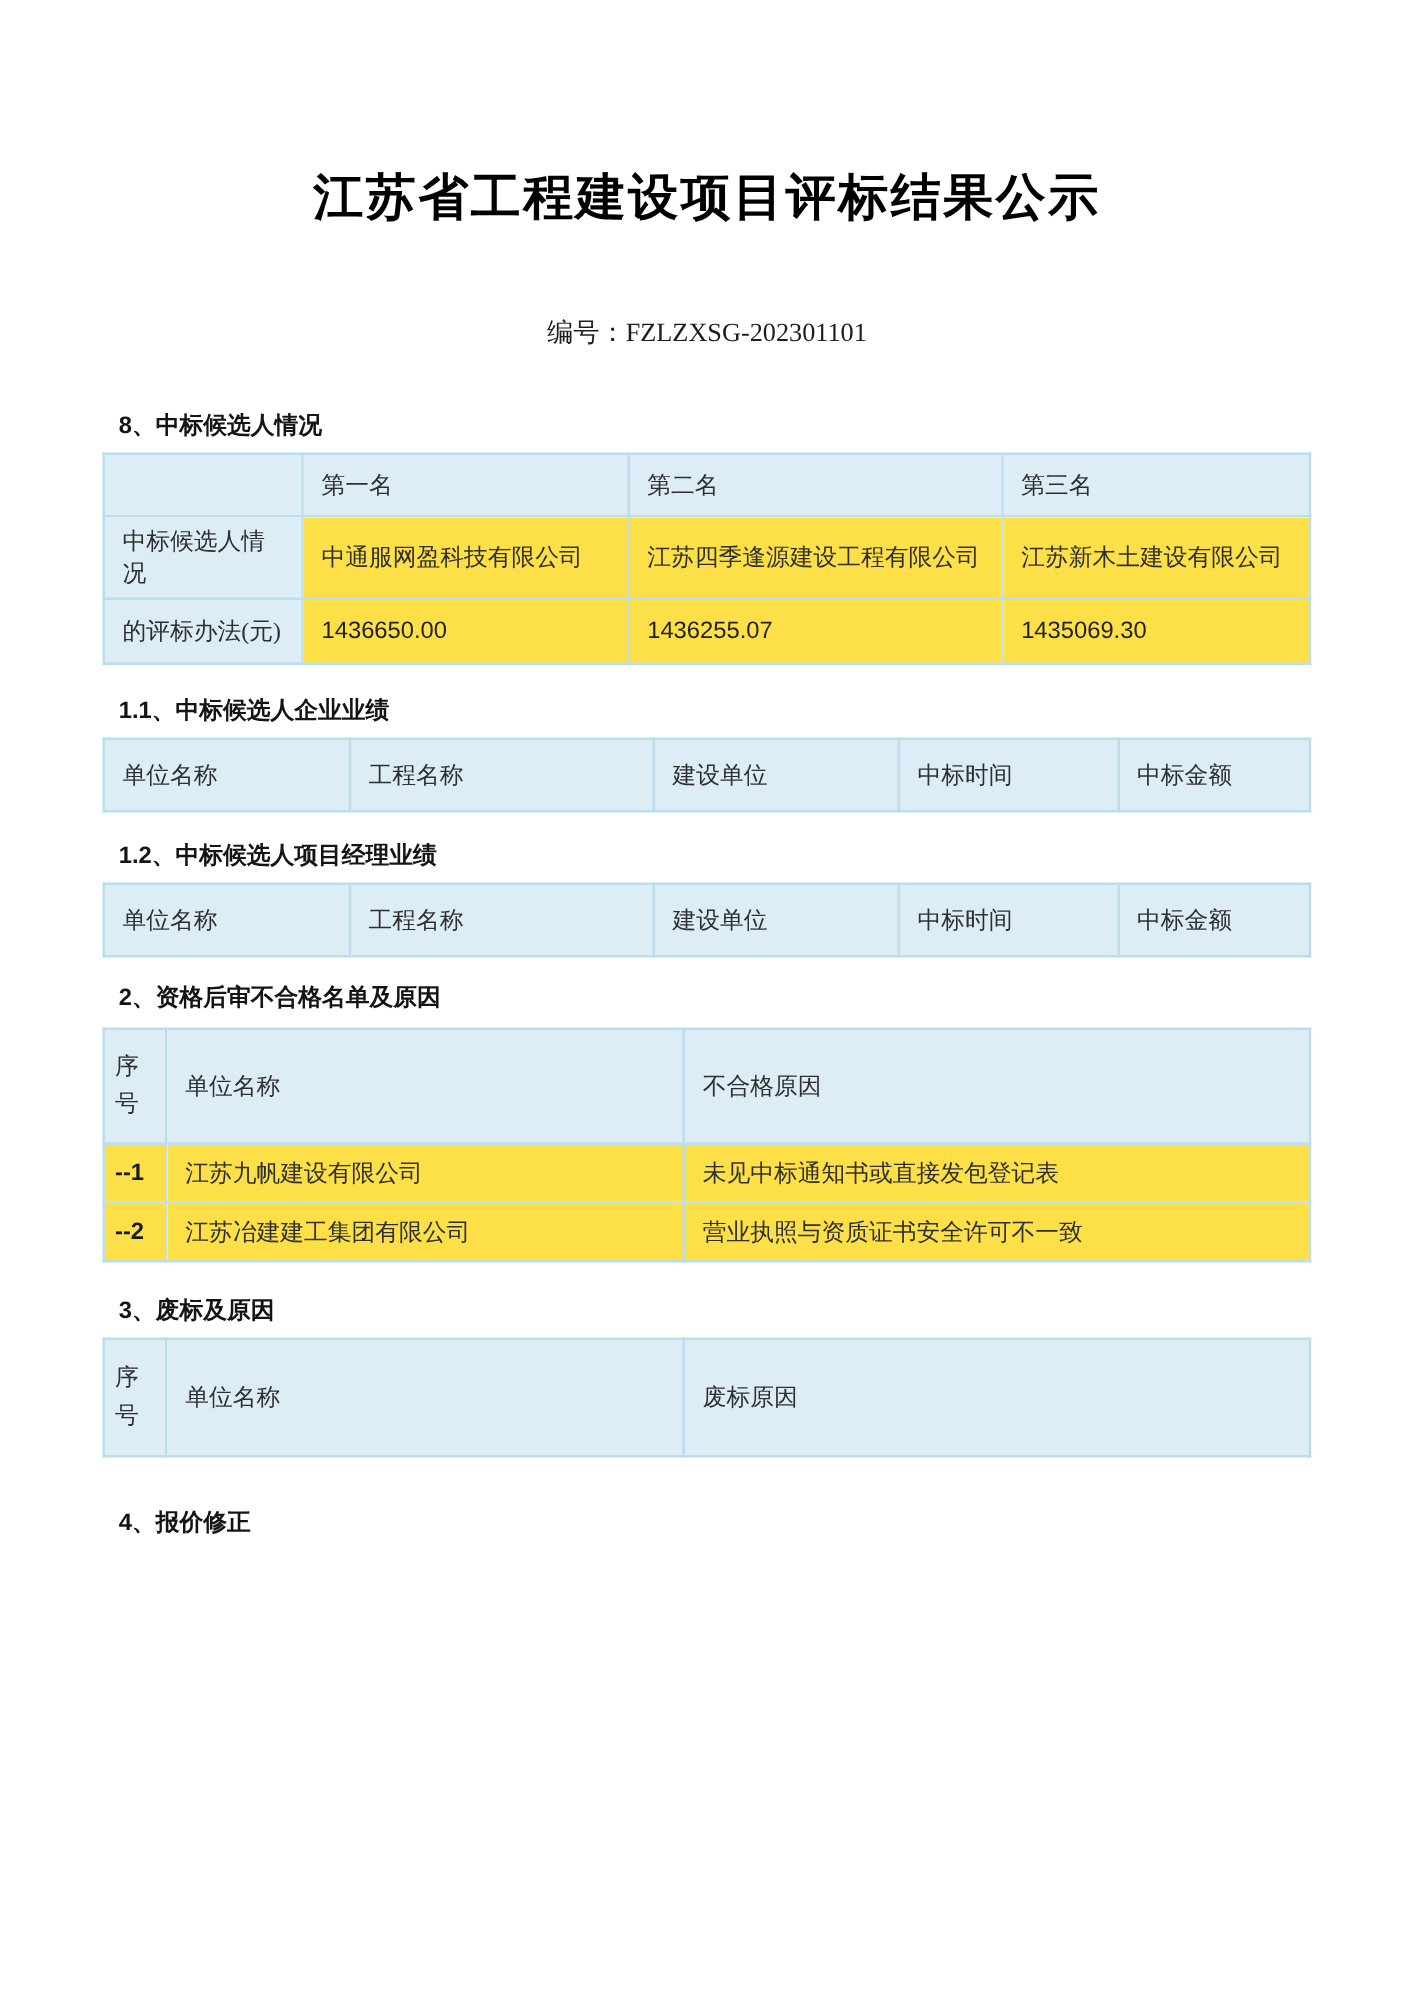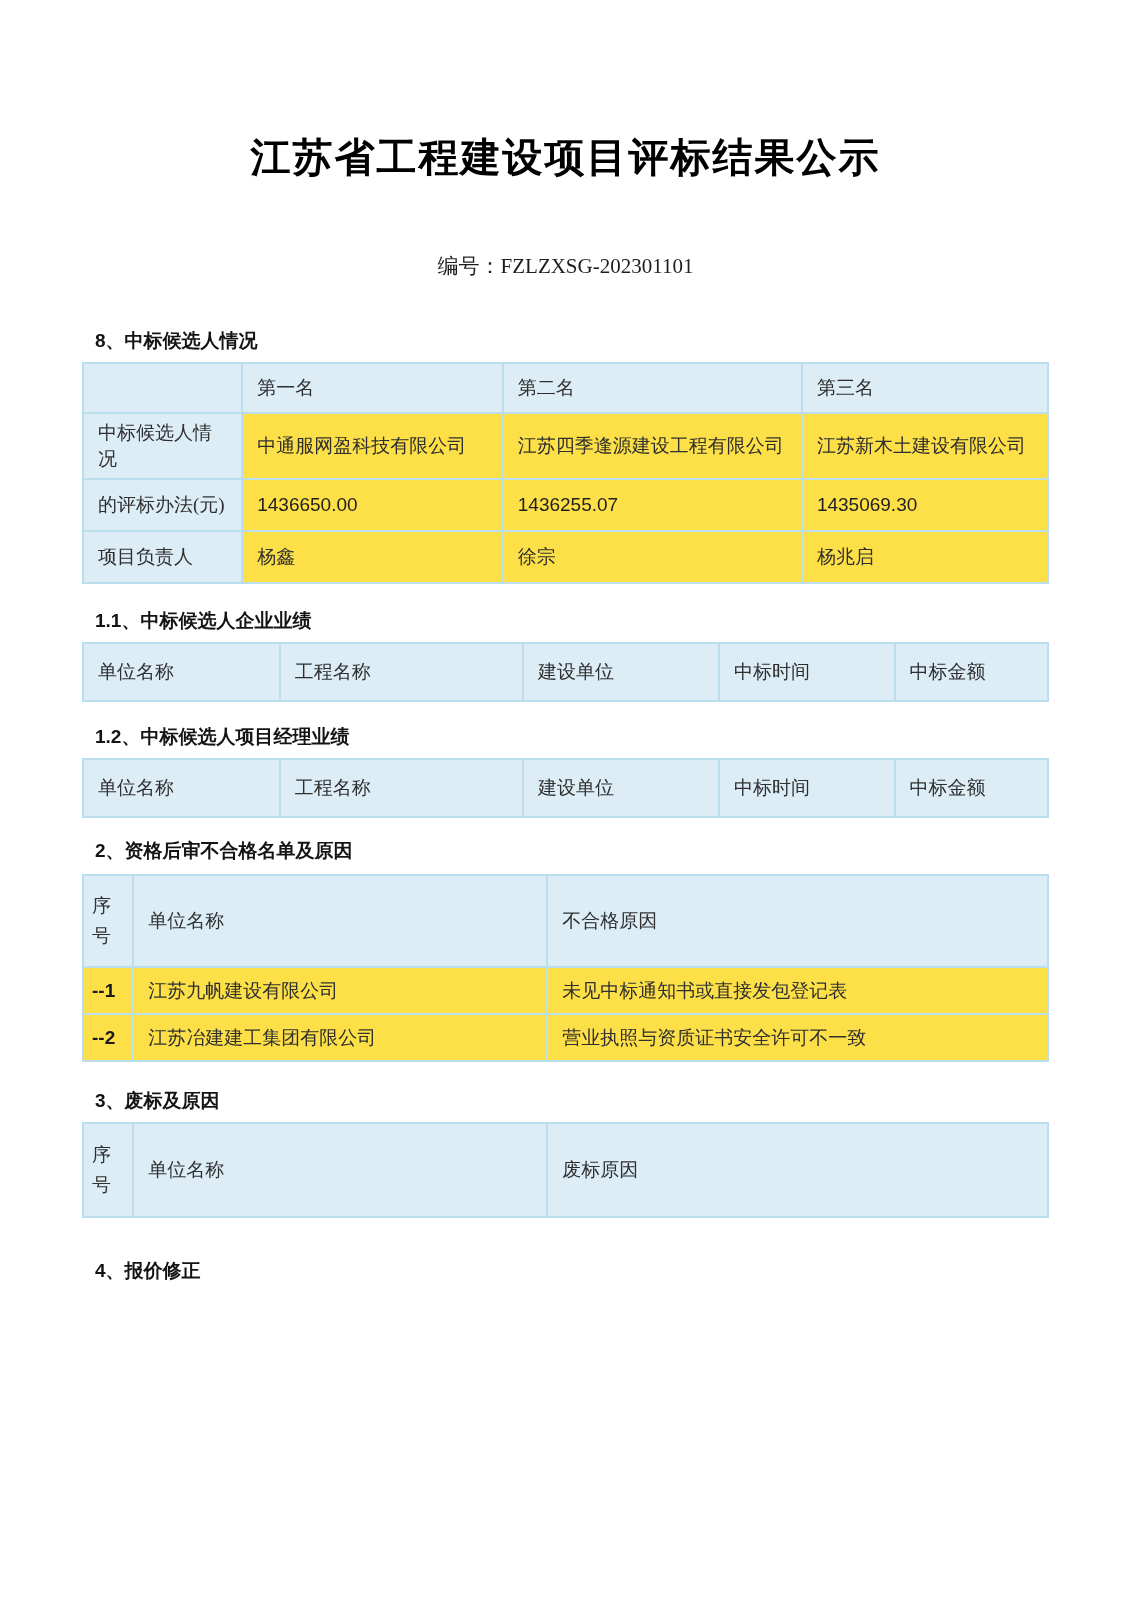--- a/index.html
+++ b/index.html
@@ -132,26 +132,20 @@
       <td>中通服网盈科技有限公司</td>
       <td>江苏四季逢源建设工程有限公司</td>
       <td>江苏新木土建设有限公司</td>
     </tr>
     <tr>
       <td class="shade">的评标办法(元)</td>
       <td class="num">1436650.00</td>
       <td class="num">1436255.07</td>
       <td class="num">1435069.30</td>
     </tr>
-    <tr>
-      <td class="shade">项目负责人</td>
-      <td>杨鑫</td>
-      <td>徐宗</td>
-      <td>杨兆启</td>
-    </tr>
   </tbody>
     </table>
 
   <div class="sec-heading h-1-1">1.1、中标候选人企业业绩</div>
 
   <table class="t-perf mt8">
     <colgroup>
       <col style="width:20.4%">
         <col style="width:25.2%">
         <col style="width:20.3%">

